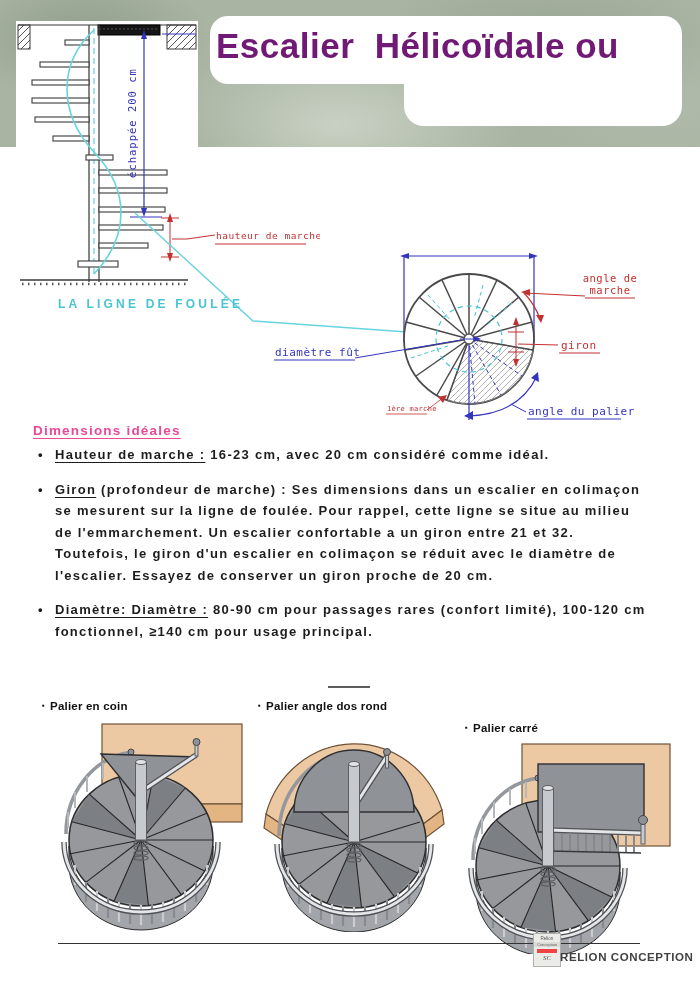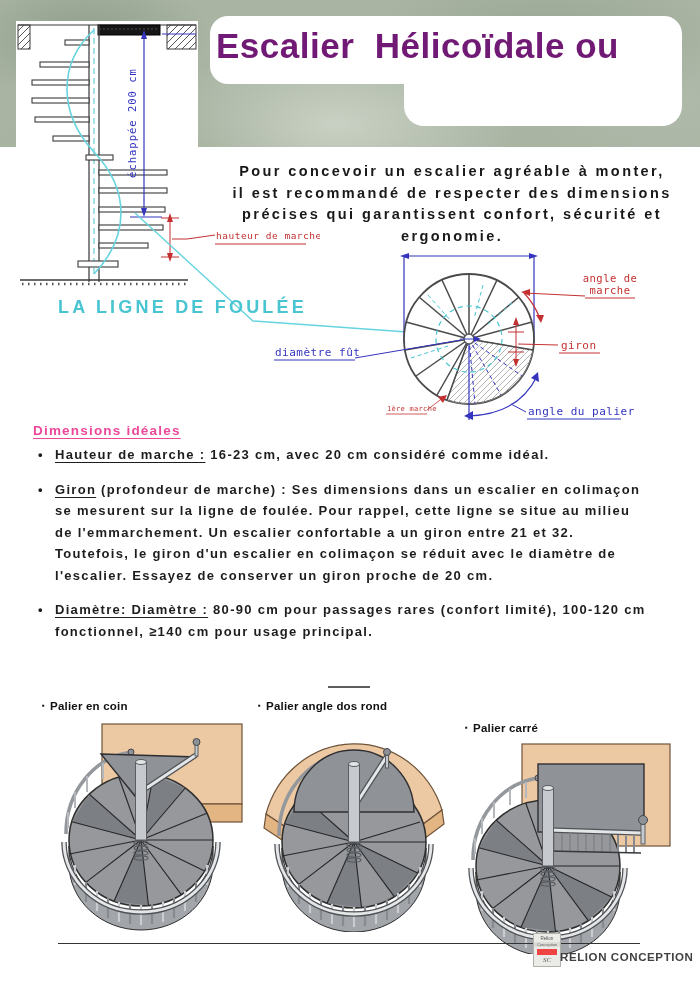--- a/index.html
+++ b/index.html
@@ -16,21 +16,21 @@
       #a9b4a3;}
   
   .title-box-main{position:absolute;left:210px;top:16px;width:472px;height:68px;background:#fff;border-radius:18px;}
   .title-box-ext{position:absolute;left:404px;top:66px;width:278px;height:60px;background:#fff;border-radius:0 0 20px 20px;}
   .title-line1{position:absolute;left:210px;top:26px;width:384px;text-align:center;font-size:35px;
     font-weight:bold;color:#701a75;letter-spacing:.5px;white-space:pre;margin-left:6px;}
   .title-line2{position:absolute;left:404px;top:76px;width:278px;text-align:center;font-size:35px;
     font-weight:bold;color:#15151d;letter-spacing:.5px;}
   .svg-abs{position:absolute;}
   .cad{font-family:"DejaVu Sans Mono",monospace;}
-  .foulee-label{position:absolute;left:58px;top:297px;font-size:18px;font-weight:bold;color:#49c5d2;letter-spacing:3.2px;}
+  .foulee-label{position:absolute;left:58px;top:297px;font-size:12px;font-weight:bold;color:#49c5d2;letter-spacing:3.2px;}
   .intro{position:absolute;left:212px;top:161px;width:480px;text-align:center;
     font-size:14.5px;font-weight:bold;color:#191919;letter-spacing:2.4px;line-height:21.5px;}
   .dims-heading{position:absolute;left:33px;top:423px;font-size:13.5px;font-weight:bold;color:#ec4899;
     letter-spacing:1.2px;text-decoration:underline;text-underline-offset:3px;}
   .dims-list{position:absolute;left:38px;top:444px;width:614px;font-size:13px;font-weight:bold;color:#1d1d1d;
     letter-spacing:1.3px;line-height:21.5px;}
   .dims-item{position:relative;padding-left:17px;margin-bottom:13px;}
   .dims-bullet{position:absolute;left:0;top:0;}
   .term{text-decoration:underline;text-underline-offset:3px;}
   .paliers-heading{position:absolute;left:0;top:652px;width:700px;text-align:center;
@@ -39,21 +39,21 @@
   .fig{position:absolute;width:230px;height:236px;}
   .fig-label{position:absolute;top:2px;font-size:11.5px;font-weight:bold;color:#111;letter-spacing:.2px;}
   .fig-bullet{font-size:8px;vertical-align:2px;margin-right:5px;}
   .fig svg{position:absolute;top:16px;left:0;}
   .footer-line{position:absolute;left:58px;top:943px;width:582px;height:1px;background:#333;}
   .logo-box{position:absolute;left:533px;top:933px;width:26px;height:32px;background:#ebebe8;
     border:1px solid #b0b0ad;text-align:center;overflow:hidden;}
   .logo-l1{font-size:4.5px;line-height:6px;color:#555;margin-top:2px;}
   .logo-l2{font-size:4px;line-height:5px;color:#666;background:#dddcd6;}
   .logo-l3{font-size:7px;line-height:10px;color:#555;font-family:"Liberation Serif",serif;font-style:italic;
-    border-top:6px solid #ef4444;margin:2px 3px 0 3px;}
+    border-top:4px solid #ef4444;margin:2px 3px 0 3px;}
   .brand{position:absolute;left:560px;top:951px;font-size:11.5px;font-weight:bold;color:#414141;letter-spacing:.6px;}
   
   .st-disc{fill:#96989c;stroke:#2e2e2e;stroke-width:1.5;}
   .st-spoke{stroke:#26262a;stroke-width:1.1;}
   .st-dark{fill:#7c7f83;}
   .st-skirt{fill:#a2a5a9;stroke:#2e2e2e;stroke-width:1;}
   .st-bal{stroke:#caccd0;stroke-width:2.2;}
   .st-bal2{stroke:#878a8e;stroke-width:2.2;}
   .st-rail-o{stroke:#4e5256;stroke-width:5.5;fill:none;}
   .st-rail-i{stroke:#e4e6e8;stroke-width:3;fill:none;}
@@ -135,26 +135,20 @@
   <svg class="svg-abs" style="left:128px;top:206px;" width="300" height="135" viewBox="0 0 300 135">
     <polyline points="7,7 125,115 279,126" fill="none" stroke="#66d4de" stroke-width="1.4"></polyline>
   </svg>
 
   <div class="foulee-label">LA LIGNE DE FOULÉE</div>
 
   <div class="title-box-main"></div>
   <div class="title-box-ext"></div>
   <div class="title-line1">Escalier  Hélicoïdale ou</div>
 
-  <div class="intro">
-    <div>Pour concevoir un escalier agréable à monter,</div>
-    <div>il est recommandé de respecter des dimensions</div>
-    <div>précises qui garantissent confort, sécurité et</div>
-    <div>ergonomie.</div>
-  </div>
 
   <svg class="svg-abs" style="left:265px;top:248px;" width="435" height="185" viewBox="0 0 435 185">
     <defs>
       <pattern id="hatchL" width="6" height="6" patternUnits="userSpaceOnUse">
         <path d="M0,6 L6,0" stroke="#b5b5b5" stroke-width="1" fill="none"></path>
       </pattern>
     </defs>
     <g stroke="#3434bf" fill="#3434bf">
       <line x1="139" y1="8" x2="269" y2="8" stroke-width="1.2"></line>
       <polygon points="135,8 144,5 144,11" stroke="none"></polygon>

